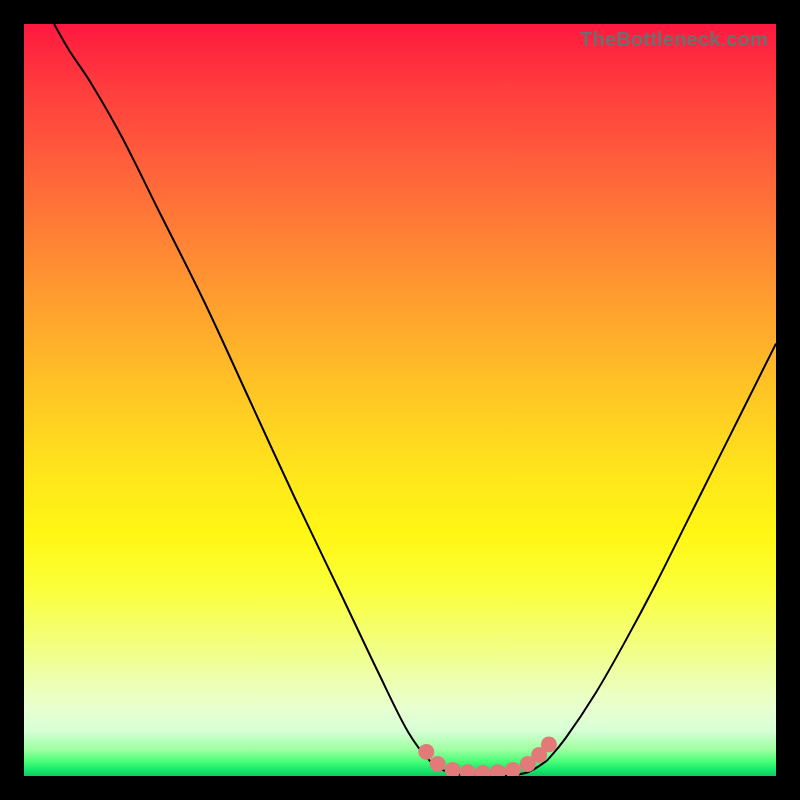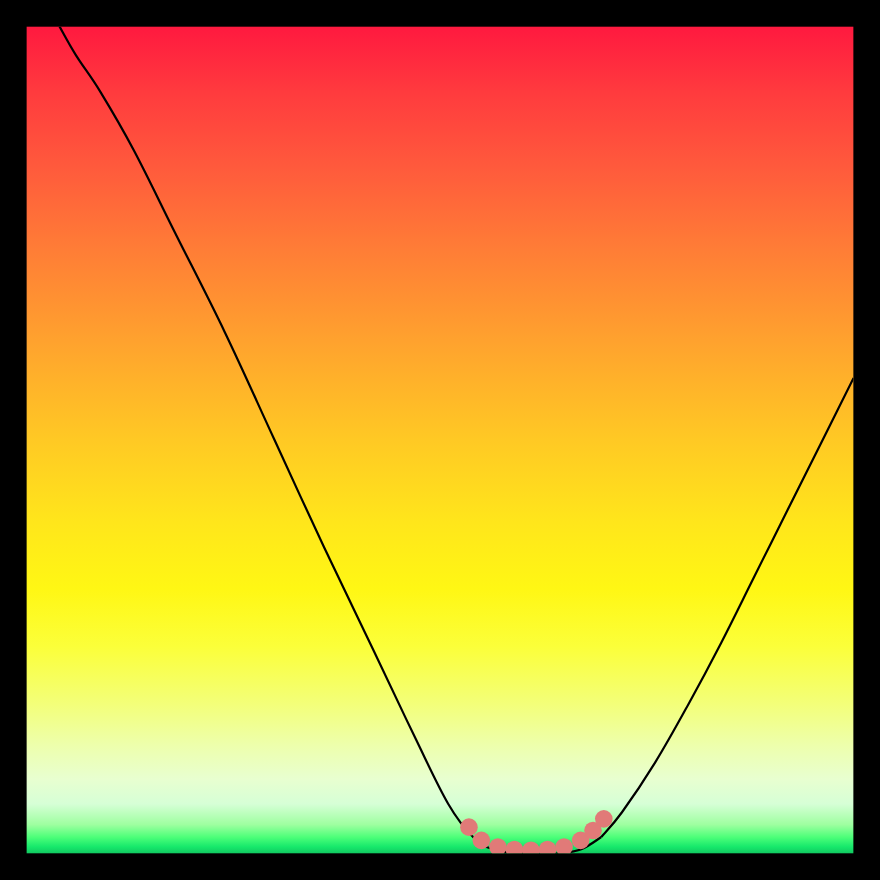--- a/index.html
+++ b/index.html
@@ -58,20 +58,21 @@
     width: 100%; height: 100%;
   }
 </style>
 </head>
 <body>
 <div class="frame">
 
   <div class="plot-area">
     <div class="gradient-bg"></div>
 
+    <div class="watermark">TheBottleneck.com</div>
 
     <svg class="curves" viewBox="0 0 752 752" preserveAspectRatio="none">
       <path id="left-curve" fill="none" stroke="#000000" stroke-width="2" d="M 30.08 0.00 C 32.79 4.74, 38.35 15.49, 45.12 26.32 C 51.89 37.15, 58.20 44.59, 67.68 60.16 C 77.16 75.73, 85.58 89.79, 97.76 112.80 C 109.94 135.81, 120.47 158.22, 135.36 188.00 C 150.25 217.78, 164.24 244.40, 180.48 278.24 C 196.72 312.08, 209.36 340.81, 225.60 376.00 C 241.84 411.19, 254.48 439.24, 270.72 473.76 C 286.96 508.28, 300.95 536.63, 315.84 567.76 C 330.73 598.89, 341.26 621.68, 353.44 646.72 C 365.62 671.76, 374.04 690.64, 383.52 706.88 C 393.00 723.12, 398.64 729.52, 406.08 736.96 C 413.52 744.40, 416.76 745.53, 424.88 748.24 C 433.00 750.95, 441.05 751.32, 451.20 752.00 C 461.35 752.68, 471.80 752.68, 481.28 752.00 C 490.76 751.32, 496.40 750.95, 503.84 748.24 C 511.28 745.53, 519.26 738.99, 522.64 736.96"></path>
       <path id="right-curve" fill="none" stroke="#000000" stroke-width="2" d="M 522.64 736.96 C 526.02 732.90, 532.64 726.58, 541.44 714.40 C 550.24 702.22, 560.69 686.88, 571.52 669.28 C 582.35 651.68, 590.77 636.27, 601.60 616.64 C 612.43 597.01, 620.85 581.22, 631.68 560.24 C 642.51 539.26, 650.93 521.74, 661.76 500.08 C 672.59 478.42, 681.01 461.58, 691.84 439.92 C 702.67 418.26, 711.09 401.42, 721.92 379.76 C 732.75 358.10, 746.59 330.43, 752.00 319.60"></path>
       <g id="dot-layer">
           <circle cx="402.32" cy="727.94" r="8" fill="#e17a78"></circle>
           <circle cx="413.60" cy="739.97" r="8" fill="#e17a78"></circle>
           <circle cx="428.64" cy="745.98" r="8" fill="#e17a78"></circle>
           <circle cx="443.68" cy="748.24" r="8" fill="#e17a78"></circle>
           <circle cx="458.72" cy="748.99" r="8" fill="#e17a78"></circle>

